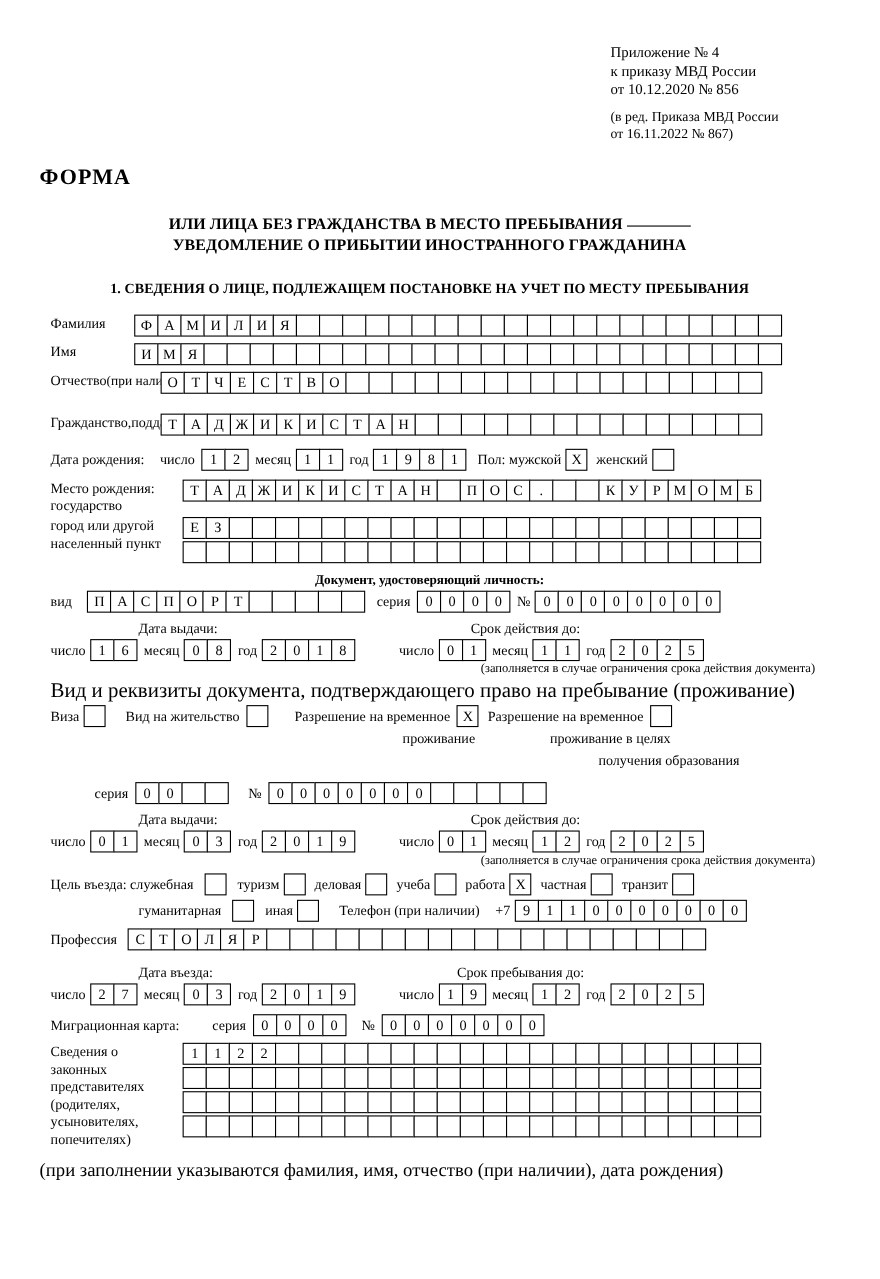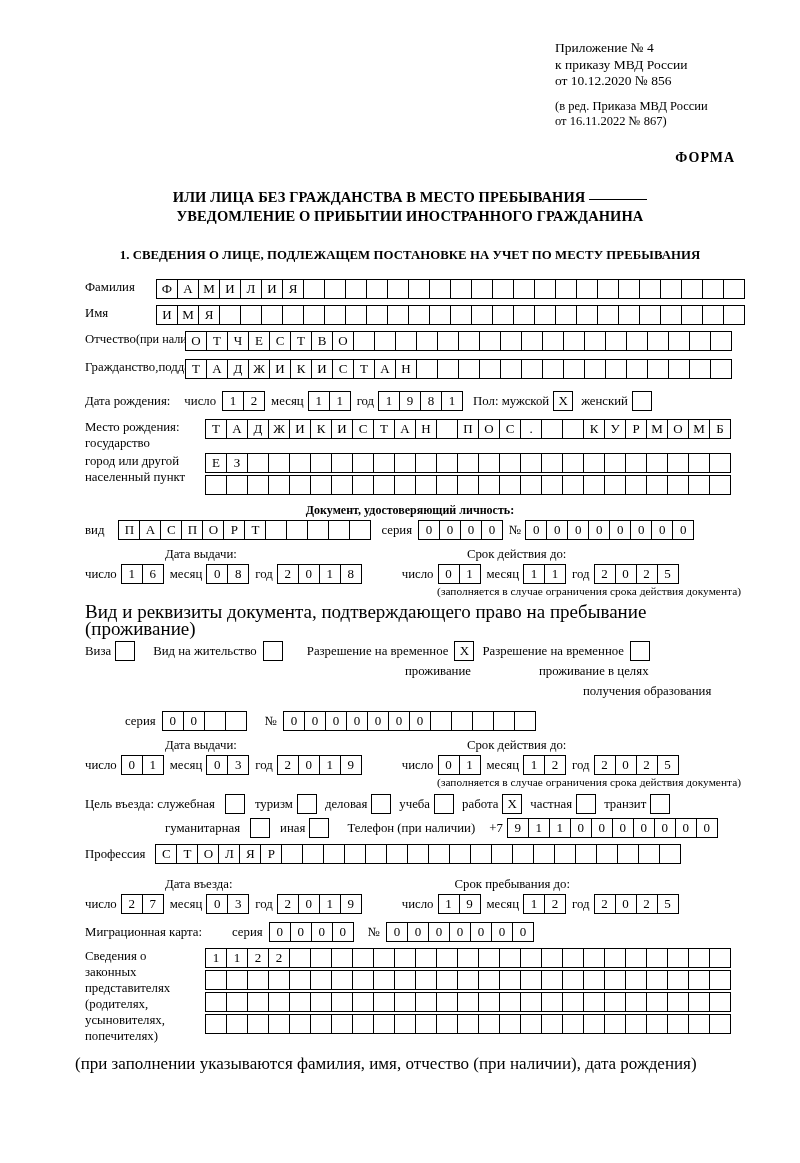--- a/index.html
+++ b/index.html
@@ -12,40 +12,39 @@
     height: 1163px;
     font-family: "Liberation Serif", serif;
     color: #000;
     position: relative;
   }
   .page {
     position: relative;
     width: 800px;
     height: 1163px;
     box-sizing: border-box;
-    padding: 40px 55px 10px 75px;
+    padding: 40px 55px 10px 36px;
   }
   
   .hdr {
     text-align: left;
     font-size: 13.5px;
     line-height: 16.5px;
     width: 190px;
     margin-left: auto;
     margin-right: 0px;
   }
   .hdr .small {
     font-size: 12.5px;
     line-height: 15.5px;
     margin-top: 9px;
   }
   .forma {
-    text-align: right;
     font-weight: bold;
-    font-size: 14px;
+    font-size: 20px;
     letter-spacing: 1px;
     margin-top: 20px;
     margin-right: 10px;
   }
   .title {
     text-align: center;
     font-weight: bold;
     font-size: 14.5px;
     line-height: 19px;
     margin-top: 22px;
@@ -257,21 +256,21 @@
         <div class="cell"></div>
         <div class="cell"></div>
         <div class="cell"></div>
         <div class="cell"></div>
         <div class="cell"></div>
         <div class="cell"></div>
         <div class="cell"></div>
     </div>
   </div>
 
-  <div class="row" style="margin-top:8px">
+  <div class="row" style="margin-top:18px">
     <div class="two-line-label" style="margin-left:10px;width:100px">
       <span class="lbl">Гражданство,</span>
       <span class="lbl">подданство</span>
     </div>
     <div class="cells">
       <div class="cell">Т</div>
         <div class="cell">А</div>
         <div class="cell">Д</div>
         <div class="cell">Ж</div>
         <div class="cell">И</div>

